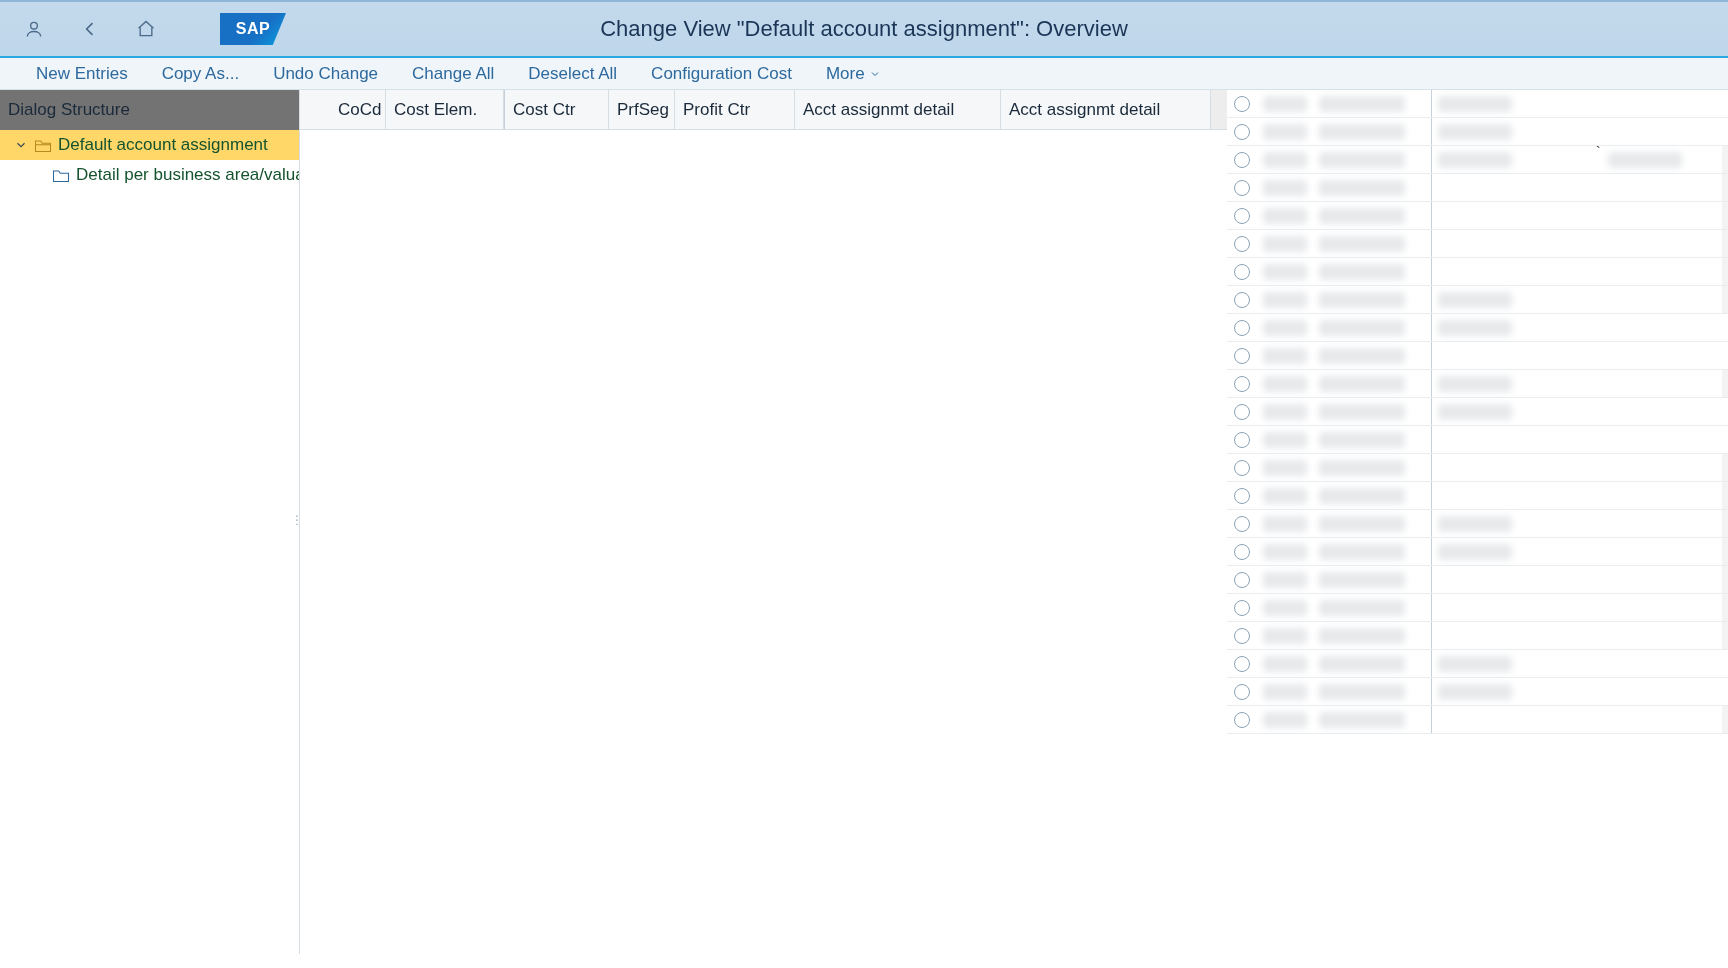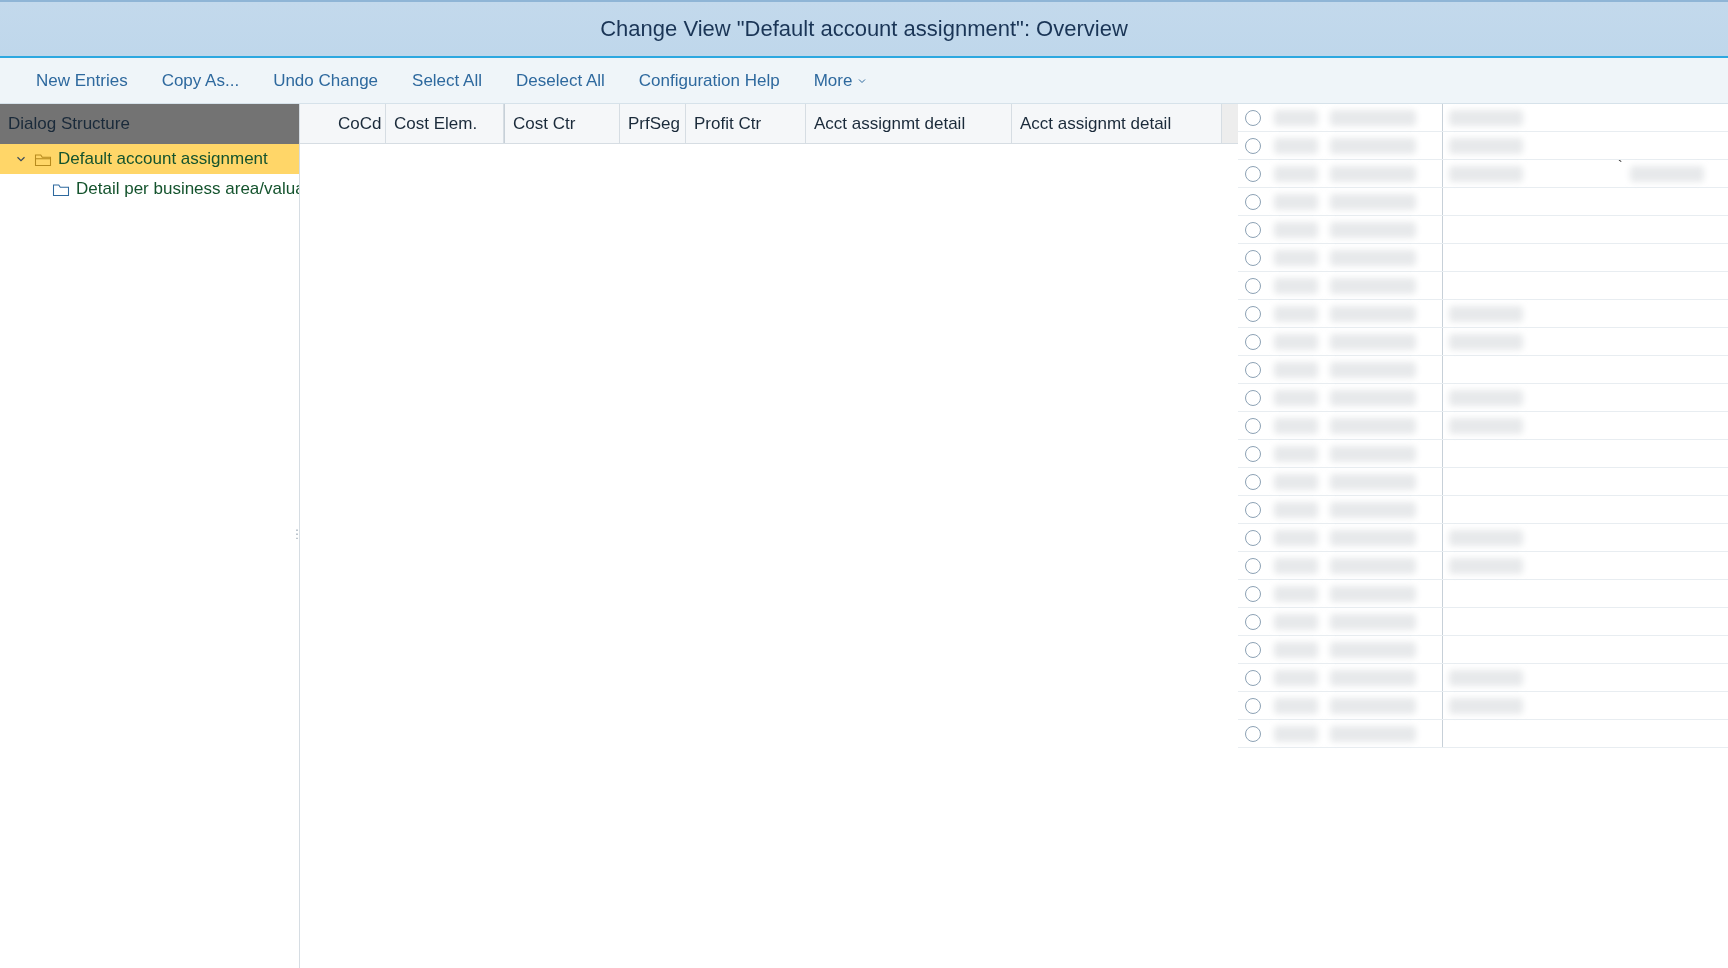--- a/index.html
+++ b/index.html
@@ -28,21 +28,21 @@
       position: absolute; left: 50%; transform: translateX(-50%);
       color: #1a3556; font-size: 22px; text-align: center; width: 100%;
       pointer-events: none;
     }
 
     
     .divider { height: 2px; background: #2ca8e0; }
 
     
     .toolbar {
-      height: 46px; background: #eff5f9; border-bottom: 1px solid #d6e2ea;
+      height: 32px; background: #eff5f9; border-bottom: 1px solid #d6e2ea;
       display: flex; align-items: center; gap: 34px; padding: 0 36px;
       color: #2e699e; font-size: 17px;
     }
     .toolbar-item { cursor: pointer; display: inline-flex; align-items: center; gap: 4px; }
     .chev-down { width: 12px; height: 12px; }
 
     
     .main { display: flex; height: calc(968px - 56px - 2px - 46px); }
 
     
@@ -56,21 +56,21 @@
     .splitter { position:absolute; right:-4px; top:49%; color:#9aa7b3; font-size:12px; user-select:none; }
 
     
     .table-wrap { flex: 1; background: #fff; display:flex; flex-direction:row; }
     .thead { display:flex; height:40px; background:#f5f7f9; border-bottom:1px solid #d6dde3; color:#1a2a3a; font-size:17px; }
     .th { display:flex; align-items:center; padding:0 8px; border-right:1px solid #d6dde3; }
     .th:last-child { border-right:none; }
     .col-sel { width:30px; border-right:none; }
     .col-cocd { width:56px; }
     .col-elem { width:118px; }
-    .col-cctr { width:116px; }
+    .col-cctr { width:105px; }
     .col-prf  { width:66px; }
     .col-pctr { width:120px; }
     .col-a1   { width:206px; }
     .col-a2   { width:210px; }
     .col-rest { flex:1; background:#ededed; }
 
     .tbody { flex:1; overflow:hidden; }
     .tr { display:flex; height:28px; border-bottom:1px solid #e8edf1; }
     .td { display:flex; align-items:center; padding:0 6px; }
     .td.col-sel { justify-content:center; padding:0; }
@@ -89,31 +89,51 @@
     
     .vline { border-left:1px solid #c7d0d8; }
     
     .tick { font-size:14px; color:#2a2a2a; }
     .shade-strip { background:#f3f3f3; }
   </style>
 </head>
 <body>
 
 <div class="header-bar">
+  <div class="header-icons">
+    <span class="hdr-icon">
+      <svg viewBox="0 0 24 24" fill="none" stroke="currentColor" stroke-width="1.6">
+          <circle cx="12" cy="8" r="4"></circle>
+          <path d="M4 21c0-4 4-6 8-6s8 2 8 6"></path>
+        </svg>
+    </span>
+    <span class="hdr-icon">
+      <svg viewBox="0 0 24 24" fill="none" stroke="currentColor" stroke-width="2">
+          <path d="M15 5l-7 7 7 7"></path>
+        </svg>
+    </span>
+    <span class="hdr-icon">
+      <svg viewBox="0 0 24 24" fill="none" stroke="currentColor" stroke-width="1.6">
+          <path d="M3 11l9-8 9 8"></path>
+          <path d="M5 10v10h14V10"></path>
+        </svg>
+    </span>
+    <span class="sap-logo">SAP</span>
+  </div>
   <div class="page-title">Change View "Default account assignment": Overview</div>
 </div>
 <div class="divider"></div>
 
 <div class="toolbar">
   <span class="toolbar-item">New Entries</span>
   <span class="toolbar-item">Copy As...</span>
   <span class="toolbar-item">Undo Change</span>
-  <span class="toolbar-item">Select All</span>
+  <span class="toolbar-item">Change All</span>
   <span class="toolbar-item">Deselect All</span>
-  <span class="toolbar-item">Configuration Help</span>
+  <span class="toolbar-item">Configuration Cost</span>
   <span class="toolbar-item">
     <span>More</span>
     <svg class="chev-down" viewBox="0 0 24 24" fill="none" stroke="currentColor" stroke-width="2">
         <path d="M6 9l6 6 6-6"></path>
       </svg>
   </span>
 </div>
 
 <div class="main">
 

